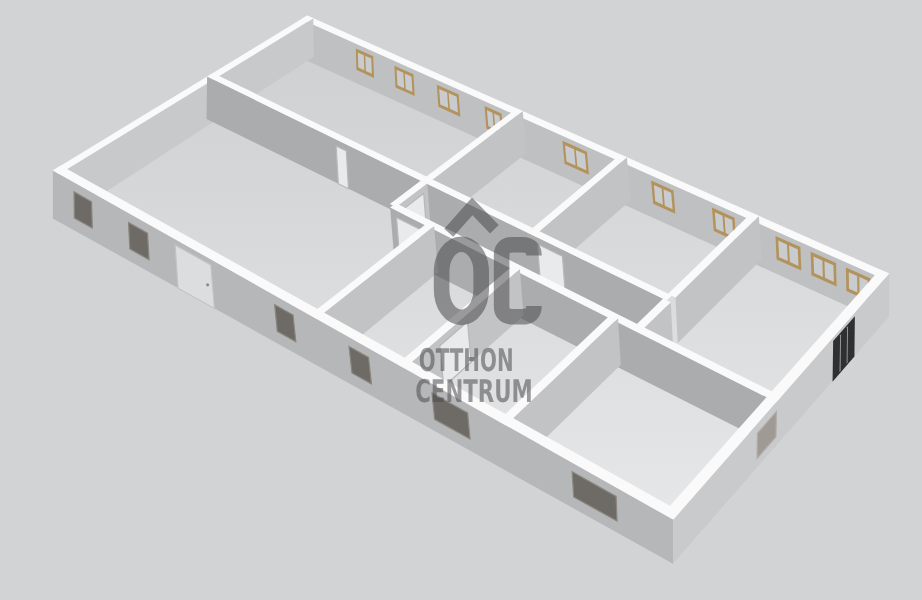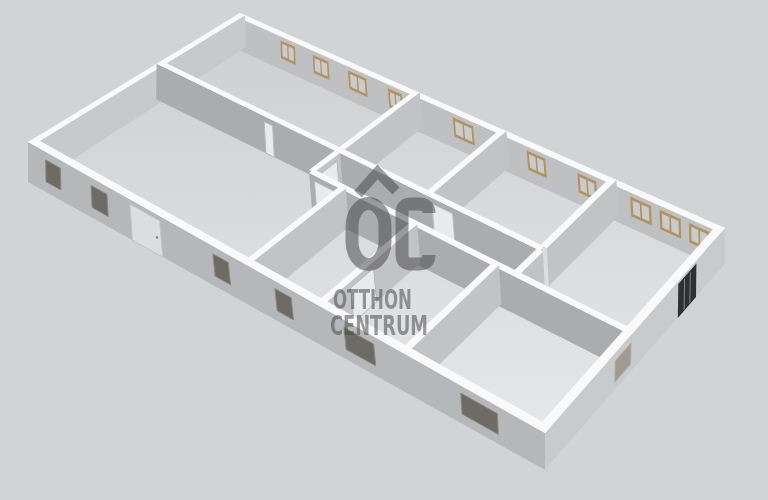--- a/index.html
+++ b/index.html
@@ -1,17 +1,17 @@
 <!DOCTYPE html>
 <html><head>
 <meta charset="utf-8">
 <style>
   html,body{margin:0;padding:0;background:#d2d3d5;}
   .stage{width:744px;height:500px;position:relative;overflow:hidden;
-         font-family:"DejaVu Sans", sans-serif;}
+         font-family:"DejaVu Sans", sans-serif;margin-left:16px;}
   svg{display:block;}
   .wm-text{font-family:"DejaVu Sans", sans-serif;font-weight:bold;}
 </style>
 </head>
 <body>
 
 <div class="stage">
   <svg width="768" height="500" viewBox="0 0 768 500">
     <defs>
       <linearGradient id="floorGrad" x1="0" y1="0" x2="0" y2="1">

